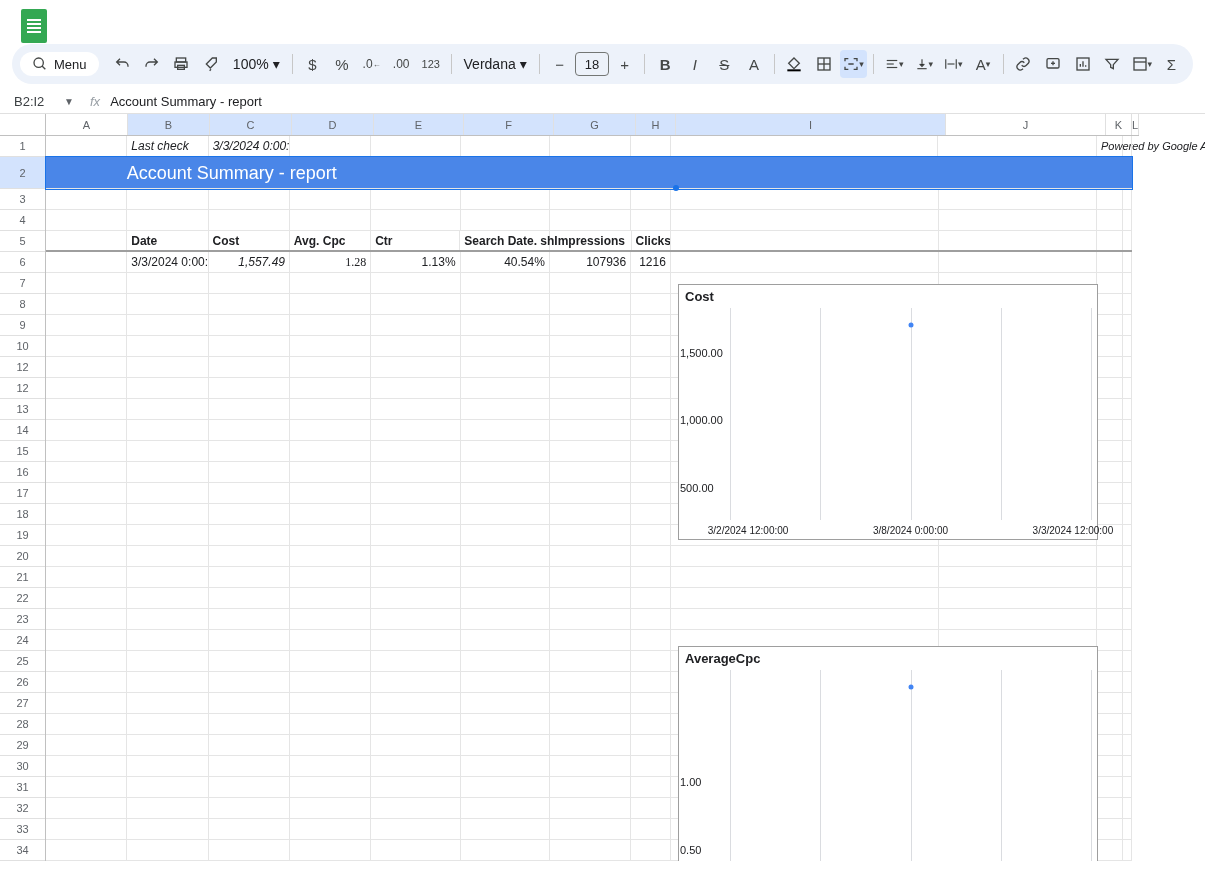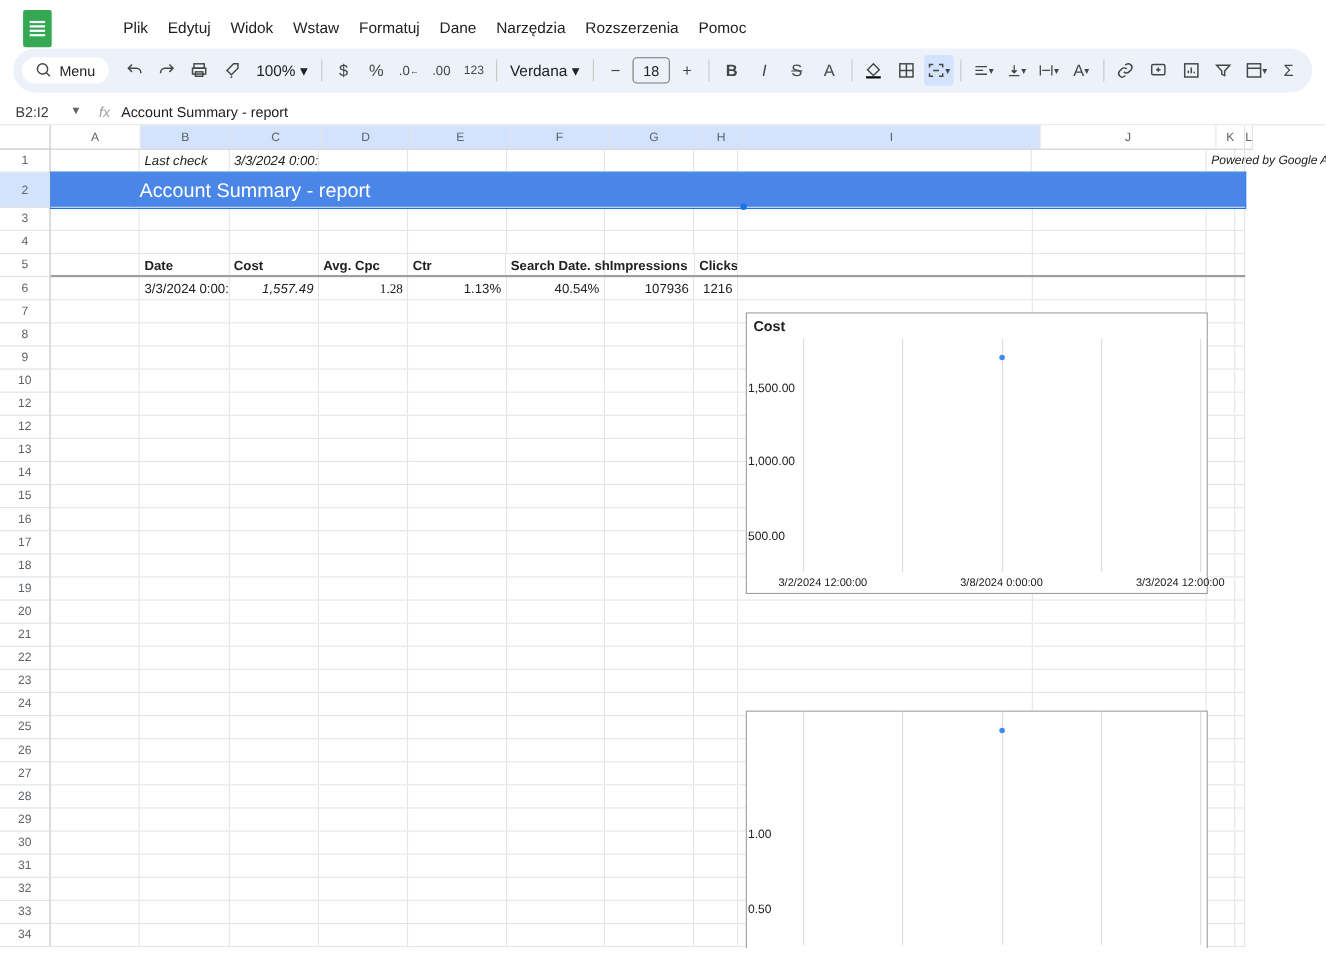--- a/index.html
+++ b/index.html
@@ -62,31 +62,20 @@
 </style>
 </head>
 <body>
 
 <div class="header">
   <div class="title-row">
     <div class="logo">
         <div class="logo-icon"></div>
       </div>
     <div>
-      <div class="menubar">
-        <span>Plik</span>
-        <span>Edytuj</span>
-        <span>Widok</span>
-        <span>Wstaw</span>
-        <span>Formatuj</span>
-        <span>Dane</span>
-        <span>Narzędzia</span>
-        <span>Rozszerzenia</span>
-        <span>Pomoc</span>
-      </div>
     </div>
   </div>
 </div>
 
 <div class="toolbar">
   <div class="search-pill">
     <svg width="16" height="16" viewBox="0 0 24 24" fill="none" stroke="#444746" stroke-width="2">
         <circle cx="10" cy="10" r="7"></circle>
         <line x1="20" y1="20" x2="15" y2="15"></line>
       </svg>
@@ -769,20 +758,21 @@
           <div class="chart-ylabel" style="top: 85%;">500.00</div>
           <div class="chart-ylabel" style="top: 53%;">1,000.00</div>
           <div class="chart-ylabel" style="top: 21%;">1,500.00</div>
           <div class="chart-xlabel" style="left: 5%;">3/2/2024 12:00:00</div>
           <div class="chart-xlabel" style="left: 50%;">3/8/2024 0:00:00</div>
           <div class="chart-xlabel" style="left: 95%;">3/3/2024 12:00:00</div>
           <div class="chart-dot" style="left: 50%; top: 8%;"></div>
         </div>
       </div>
       <div class="chart" style="left: 632px; top: 510px; width: 420px; height: 256px;">
+        <div class="chart-title">AverageCpc</div>
         <div class="chart-grid">
           <div class="chart-vline" style="left: 0%;"></div>
           <div class="chart-vline" style="left: 25%;"></div>
           <div class="chart-vline" style="left: 50%;"></div>
           <div class="chart-vline" style="left: 75%;"></div>
           <div class="chart-vline" style="left: 100%;"></div>
           <div class="chart-ylabel" style="top: 85%;">0.50</div>
           <div class="chart-ylabel" style="top: 53%;">1.00</div>
           <div class="chart-dot" style="left: 50%; top: 8%;"></div>
         </div>

